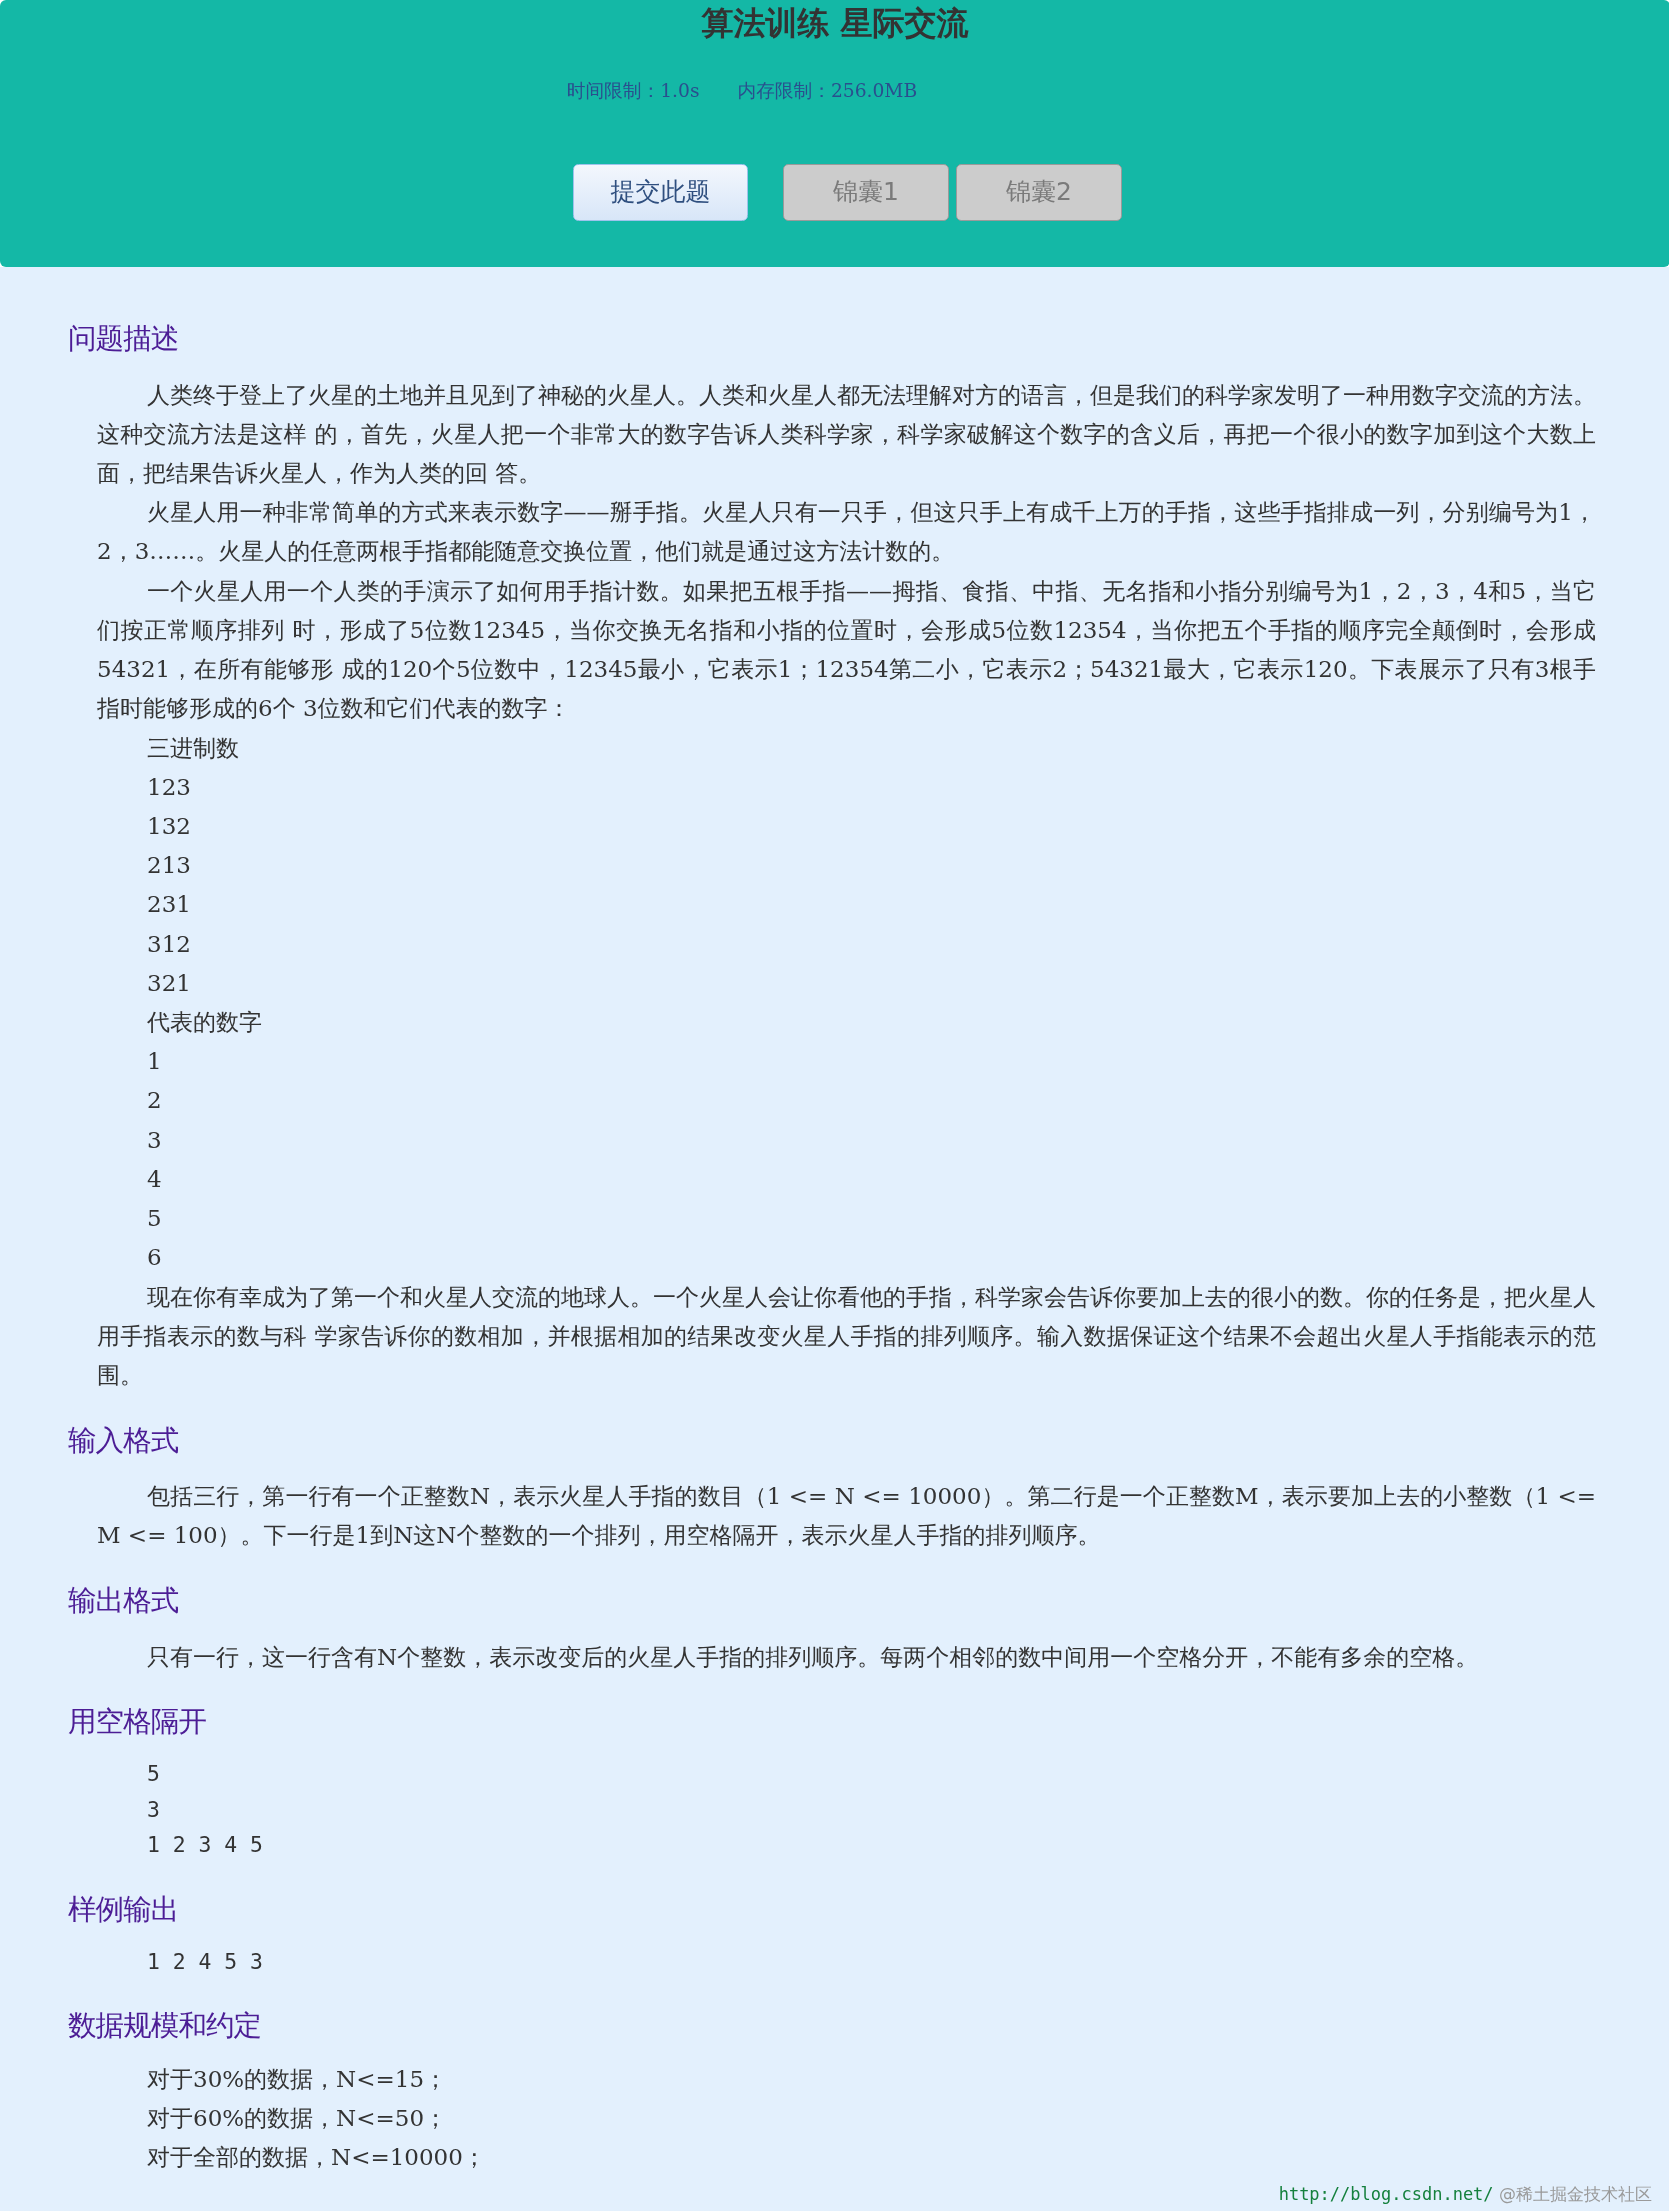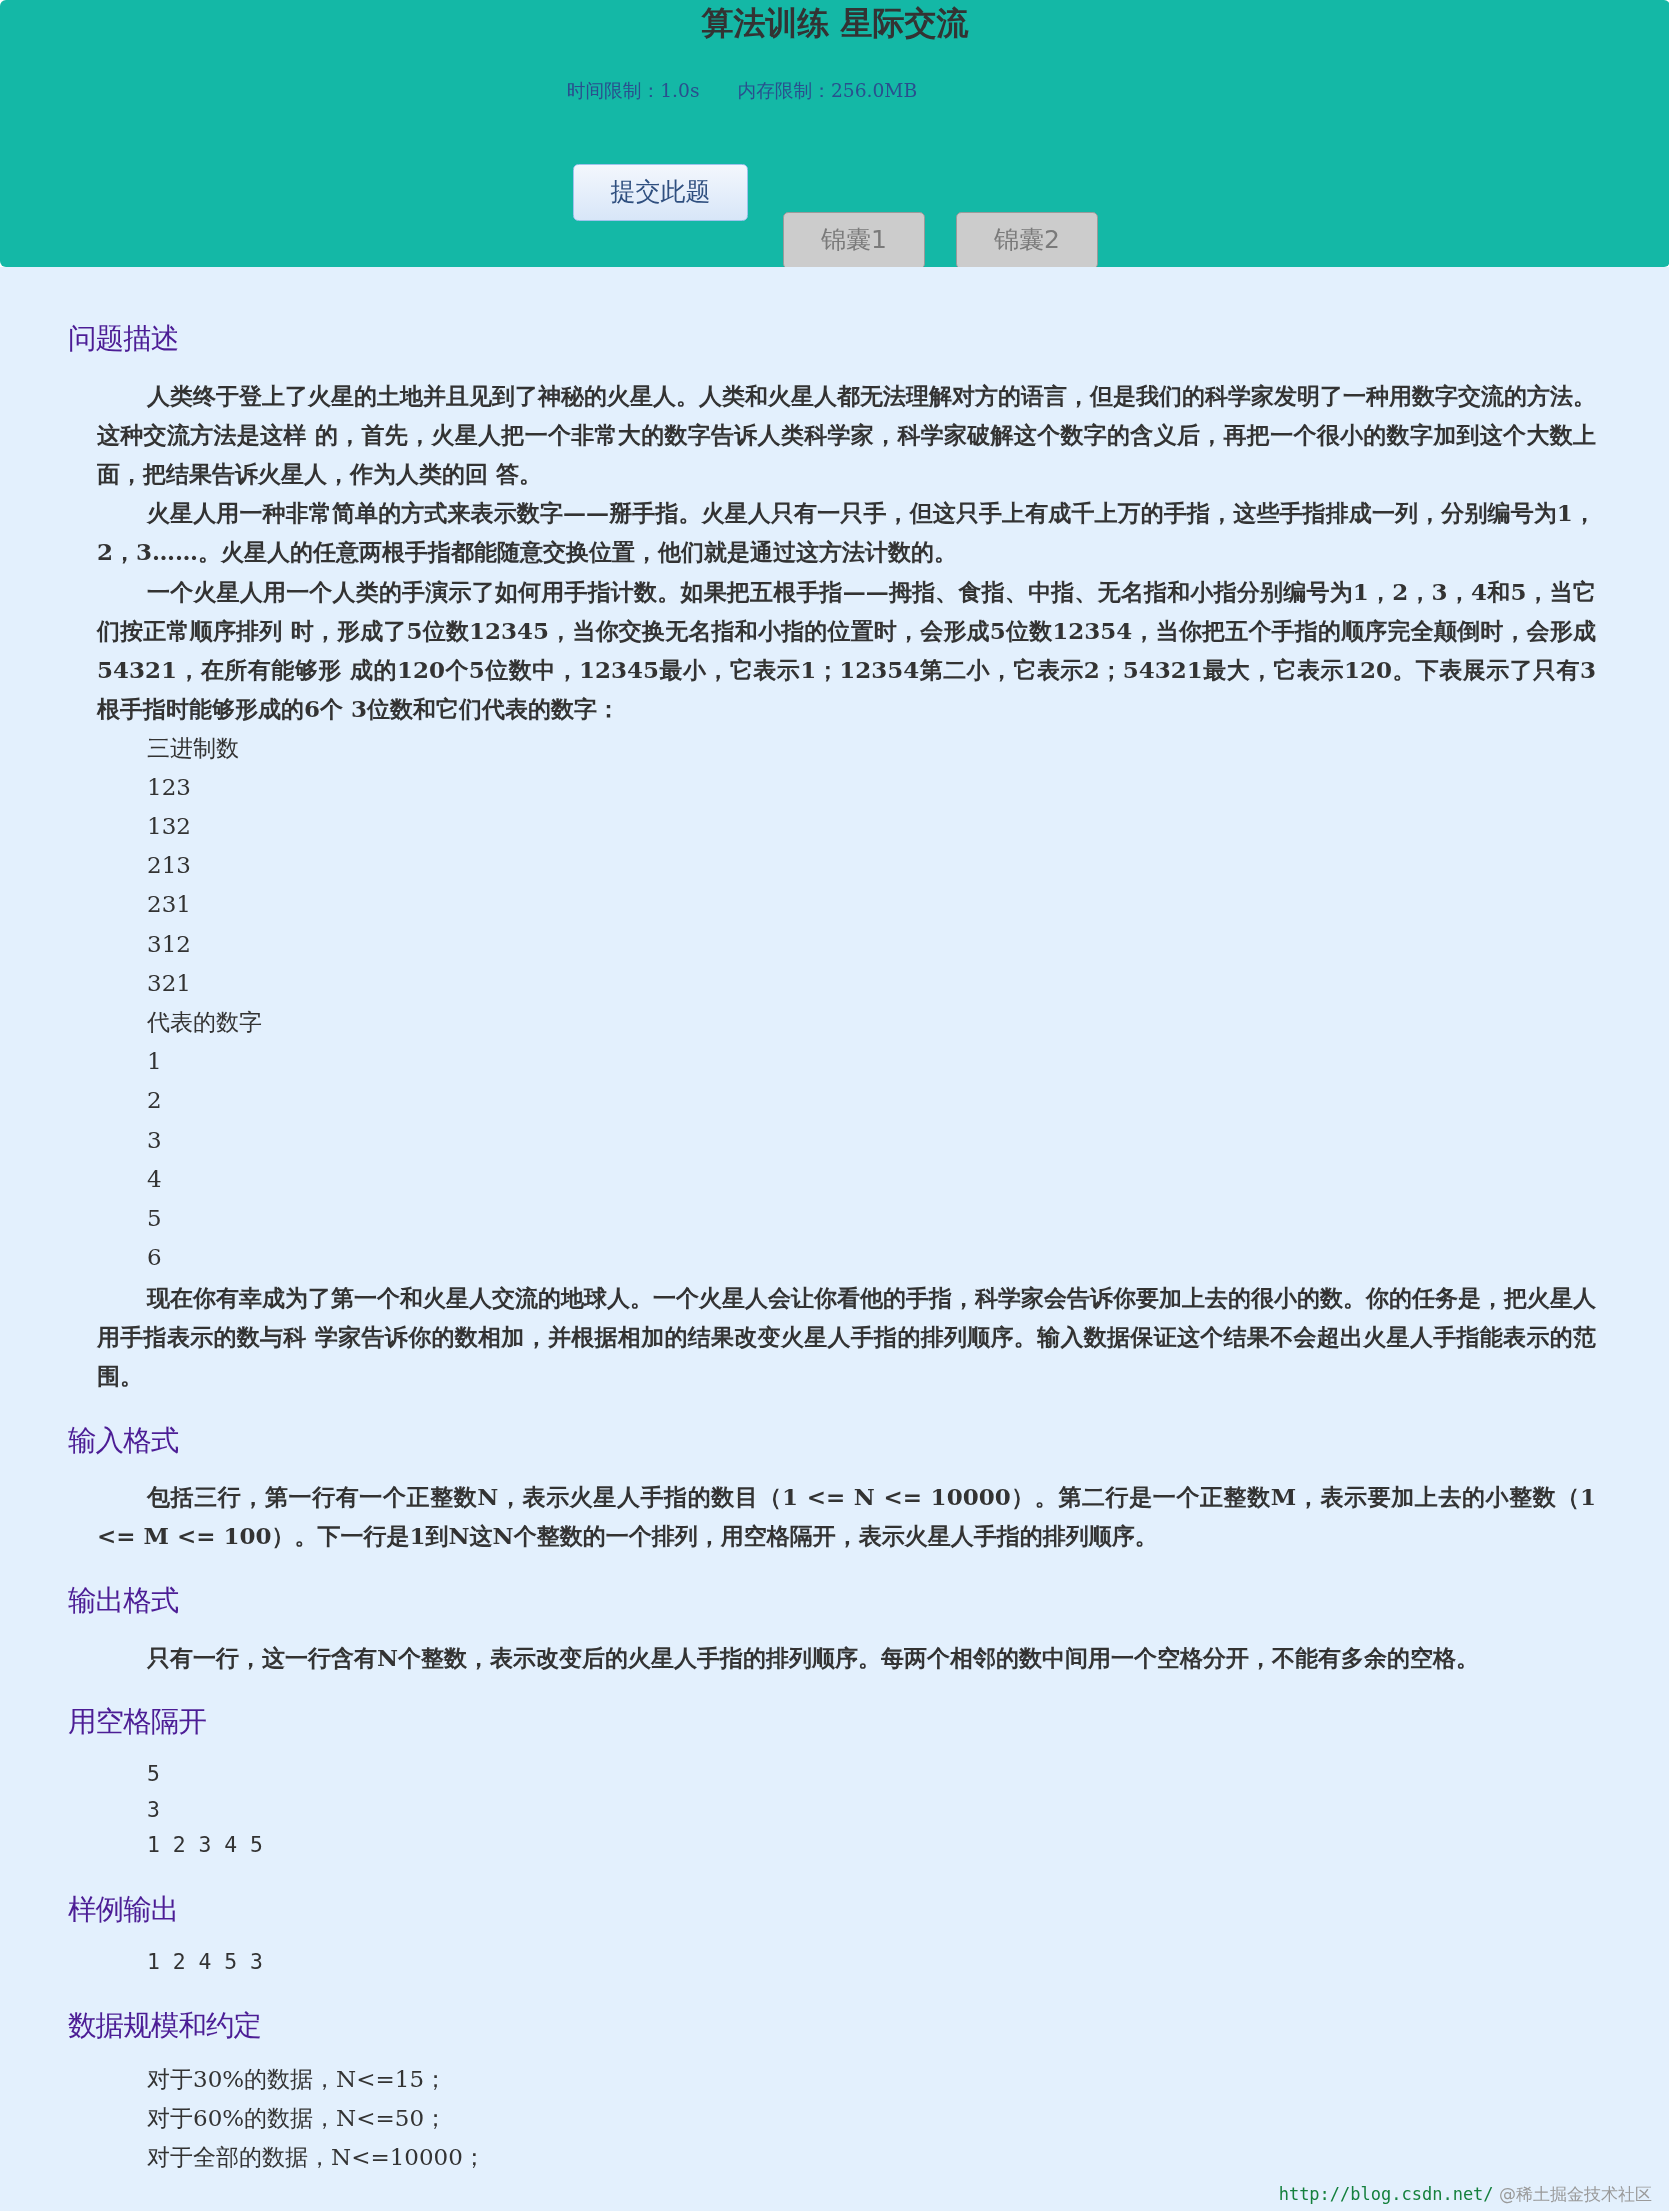--- a/index.html
+++ b/index.html
@@ -32,46 +32,44 @@
     font-size: 25px; line-height: 53px; text-align: center;
     cursor: pointer;
   }
   .btn-submit {
     left: 573px; width: 175px;
     border: 1.8px solid #9ec3ec;
     background: linear-gradient(#f3f7fd, #d8e6f8);
     color: #2f4f7f;
   }
   .btn-hint {
-    width: 142px;
+    width: 166px;
     border: 1.8px solid #9a9a9a;
     background: #cccccc;
     color: #7a7a7a;
-    margin-top: 48px;
   }
   .btn-hint1 { left: 783px; }
   .btn-hint2 { left: 956px; }
 
   .panel {
     position: absolute; top: 267px; left: 0; width: 1670px; height: 1944px;
     background: #e3f0fd;
   }
   .content { position: absolute; top: 0; left: 0; width: 1670px; }
   h2 {
     margin: 0; position: absolute; left: 68px;
     font-family: "DejaVu Sans", "Liberation Sans", sans-serif;
     font-weight: normal; font-size: 28.5px; color: #4c1d95;
     letter-spacing: -0.9px;
   }
   .para {
     position: absolute; left: 97px; width: 1499px;
     font-size: 23px; line-height: 39px; color: #333333;
     text-indent: 50px; margin: 0;
     text-align: justify;
-    font-weight: bold;
   }
   .list-line {
     position: absolute; left: 147px;
     font-size: 23px; line-height: 39px; color: #333333;
   }
   .mono-line {
     position: absolute; left: 147px;
     font-family: "DejaVu Sans Mono", "Liberation Mono", monospace;
     font-size: 21.4px; line-height: 36px; color: #333333;
     white-space: pre;

